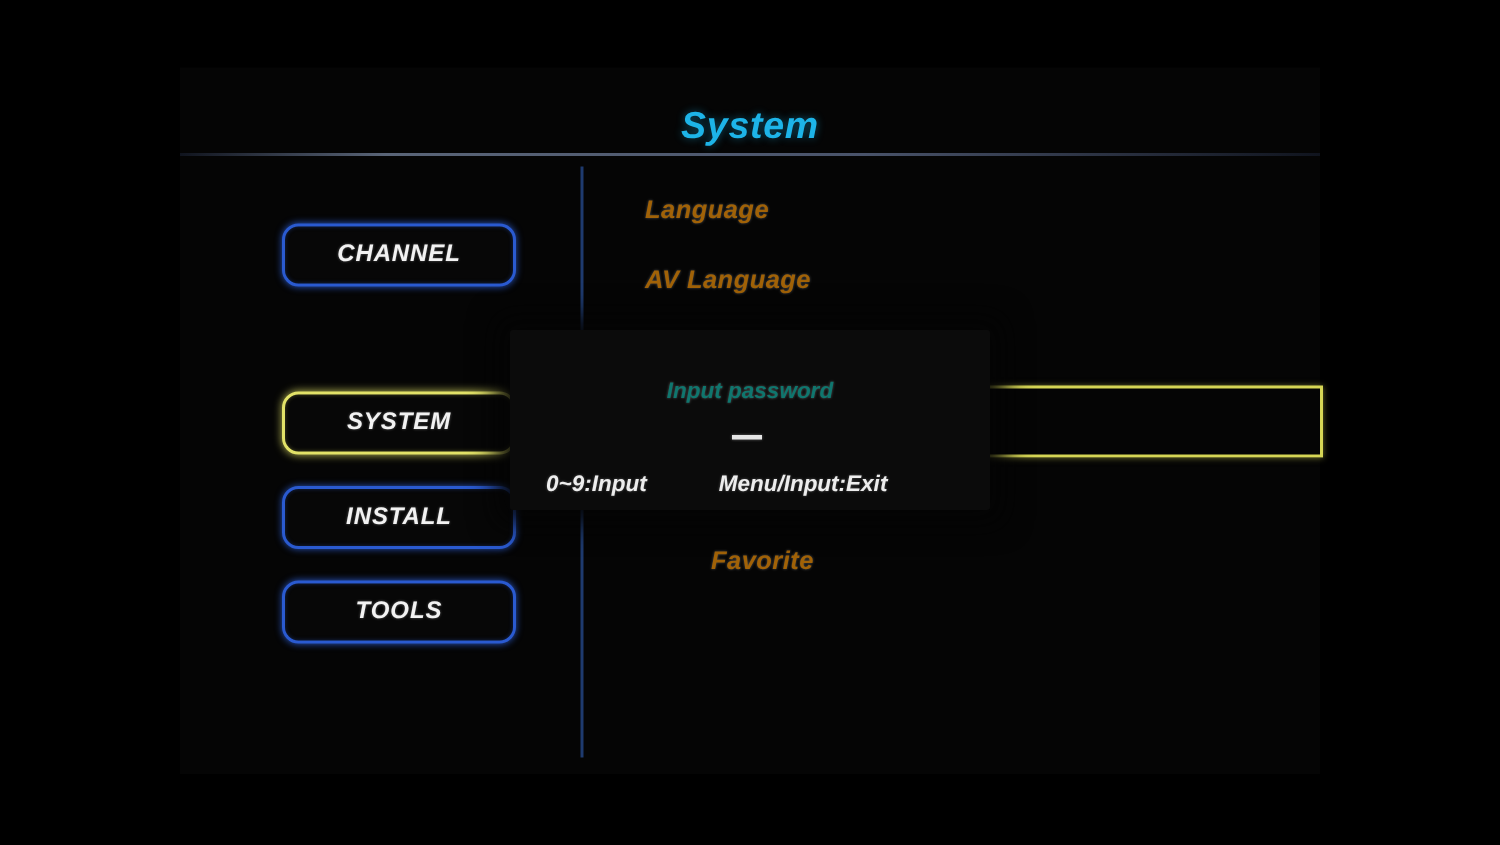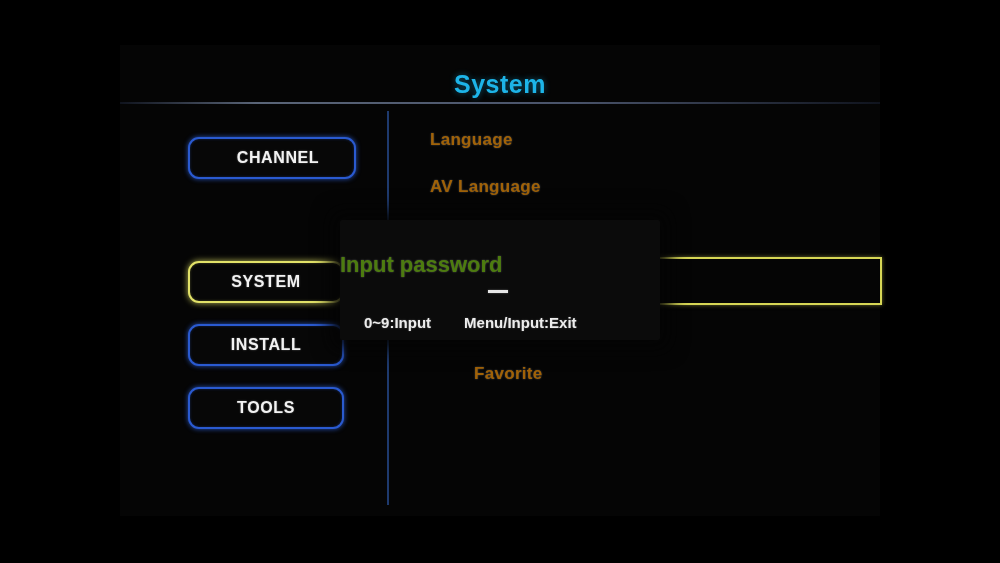--- a/index.html
+++ b/index.html
@@ -9,20 +9,21 @@
     width: 1000px;
     height: 563px;
     font-family: "Liberation Sans", sans-serif;
     overflow: hidden;
   }
   .stage {
     position: relative;
     width: 1000px;
     height: 563px;
     background: #000;
+    font-style: italic;
   }
   .screen {
     position: absolute;
     left: 120px;
     top: 45px;
     width: 760px;
     height: 471px;
     background: #050505;
   }
   .page-title {
@@ -69,21 +70,21 @@
     display: flex;
     align-items: center;
     justify-content: center;
     text-shadow: 0 0 2px rgba(255,255,255,0.35);
     cursor: pointer;
   }
   .side-btn.active {
     border-color: #e2e268;
     box-shadow: 0 0 6px rgba(226,226,104,0.8), inset 0 0 3px rgba(226,226,104,0.3);
   }
-  .btn-0 { top: 92px; padding-left: 12px; }
+  .btn-0 { top: 104px; }
   .btn-1 { top: 154px; }
   .btn-2 { top: 216px; }
   .btn-3 { top: 279px; }
   .btn-4 { top: 342px; }
   .btn-5 { top: 404px; }
   .menu-item {
     position: absolute;
     left: 310px;
     color: #a16207;
     font-size: 17px;
@@ -113,40 +114,41 @@
     height: 120px;
     background: #0b0b0b;
     box-shadow: 0 0 18px 10px rgba(4,4,4,0.97);
     border-radius: 2px;
   }
   .dialog-title {
     position: absolute;
     left: 0;
     right: 0;
     top: 32px;
-    color: #4d7c0f;
-    font-size: 22px;
+    text-align: center;
+    color: #0f766e;
+    font-size: 15px;
     font-weight: bold;
     text-shadow: 0 0 2px rgba(255,255,255,0.3);
   }
   .password-cursor {
     position: absolute;
     left: 148px;
     top: 70px;
     width: 20px;
     height: 3px;
     background: #e6e6e6;
     box-shadow: 0 0 2px rgba(255,255,255,0.4);
   }
   .dialog-hints {
     position: absolute;
     left: 24px;
     top: 94px;
     display: flex;
-    gap: 33px;
+    gap: 48px;
     color: #ededed;
     font-size: 15px;
     font-weight: bold;
     text-shadow: 0 0 2px rgba(255,255,255,0.3);
     white-space: nowrap;
   }
 </style>
 </head>
 <body>
 

